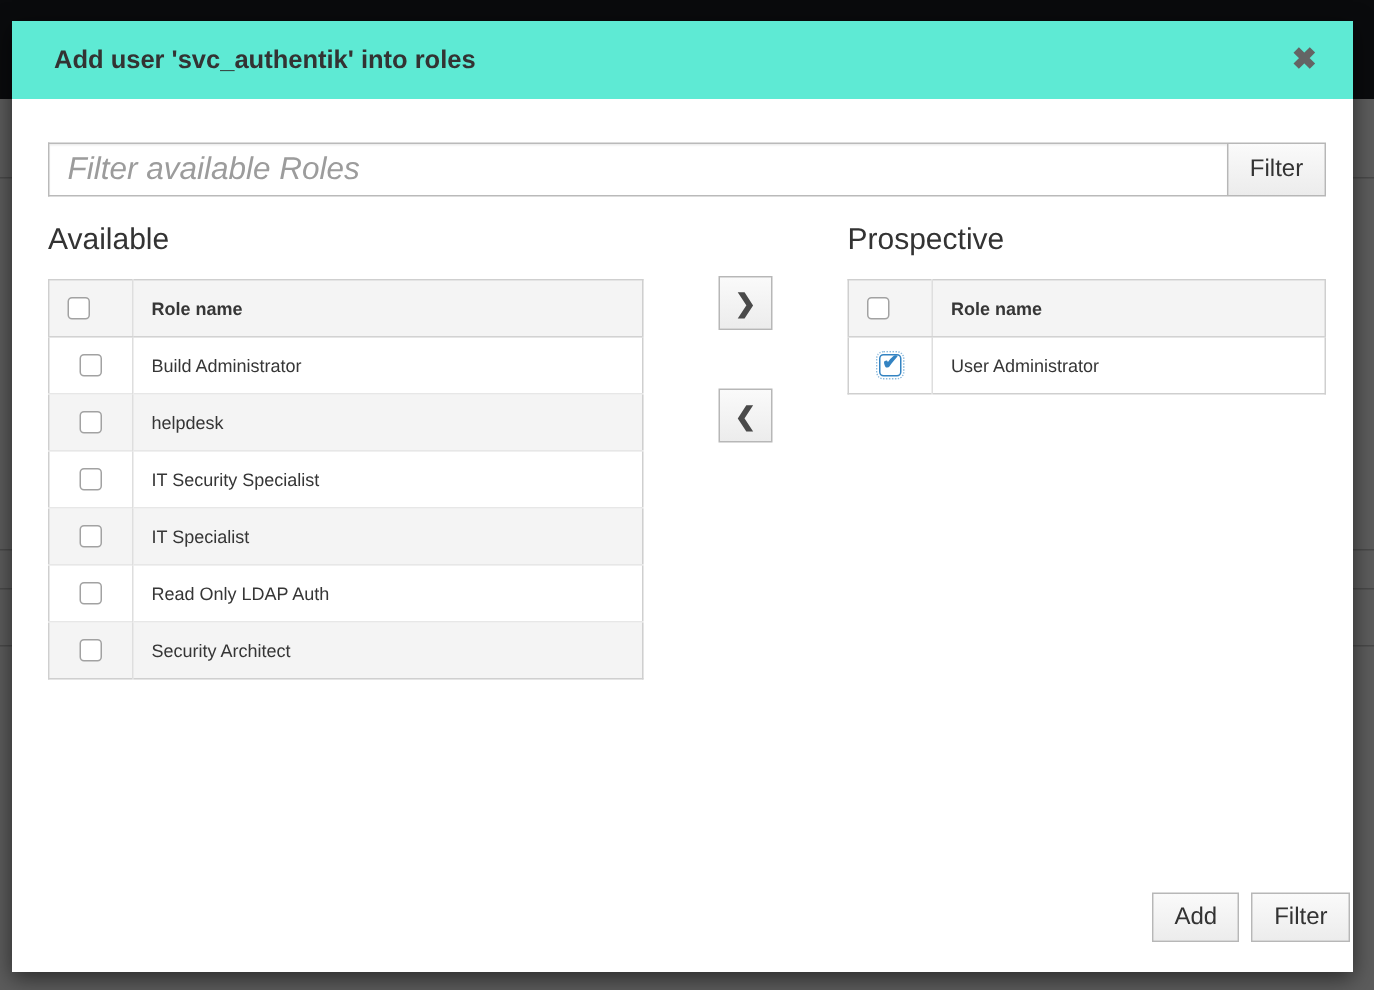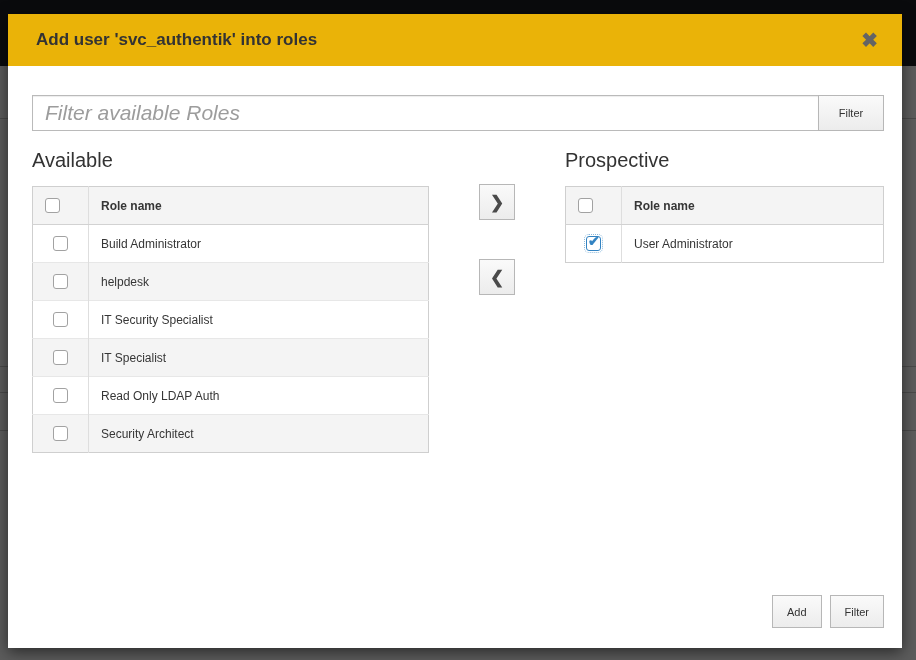--- a/index.html
+++ b/index.html
@@ -13,37 +13,37 @@
   .bg-line.l1 { top:118px; }
   .bg-line.l2 { top:366px; }
   .bg-line.l3 { top:392px; }
   .bg-line.l4 { top:430px; }
   .overlay { position:absolute; inset:0; background:rgba(0,0,0,0.64); }
 
   
   .modal { position:absolute; left:8px; top:14px; width:894px; height:634px;
     background:#ffffff; box-shadow:0 4px 14px rgba(0,0,0,0.55); }
 
-  .modal-header { height:52px; background:#eab308; display:flex; align-items:center;
+  .modal-header { height:52px; background:#5eead4; display:flex; align-items:center;
     padding:0 22px 0 28px; }
   .modal-title { flex:1; font-size:17px; font-weight:bold; color:#333333; }
   .close-btn { background:none; border:none; cursor:pointer; font-size:20px;
     font-weight:bold; color:#646464; line-height:1; padding:2px; }
 
   .modal-body { padding:29px 18px 0 24px; }
 
   
   .filter-row { display:flex; }
   .filter-input { flex:1; height:36px; border:1px solid #bababa; border-right:none;
     padding:0 12px; font-size:21px; color:#363636;
     box-shadow:inset 0 1px 1px rgba(0,0,0,0.075);
     font-family:"Liberation Sans", sans-serif; }
   .filter-input::placeholder { color:#9c9c9c; font-style:italic; opacity:1; }
   .btn { border:1px solid #b7b7b7; background:linear-gradient(#fafafa,#ececec);
-    color:#333333; font-size:11px; cursor:pointer;
+    color:#333333; font-size:16px; cursor:pointer;
     font-family:"Liberation Sans", sans-serif; }
   .filter-btn { width:66px; height:36px; }
 
   
   .columns { display:flex; margin-top:16px; align-items:flex-start; }
   .col-available { width:397px; }
   .col-transfer { width:136px; display:flex; flex-direction:column; align-items:center; }
   .col-prospective { flex:1; }
   .col-heading { font-size:20px; font-weight:normal; color:#333333; line-height:26px;
     margin-bottom:13px; }
@@ -63,21 +63,21 @@
   .cb-col { width:56px; text-align:center; border-right:1px solid #dedede; }
 
   .checkbox { display:inline-block; width:15px; height:15px; background:#ffffff;
     border:1px solid #a2a2a2; border-radius:3px; vertical-align:middle;
     cursor:pointer; position:relative; }
   .checkbox.checked { border-color:#3383c2; outline:1px dotted #8cbadd; outline-offset:1px; }
   .checkbox.checked::after { content:"✔"; position:absolute; left:1px; top:-4px;
     color:#3383c2; font-size:14px; font-weight:bold; }
 
   
-  .modal-footer { position:absolute; right:18px; bottom:20px; display:flex; gap:8px;border-radius:16px; }
+  .modal-footer { position:absolute; right:2px; bottom:20px; display:flex; gap:8px;border-radius:16px; }
   .footer-btn { height:33px; padding:0 14px; }
 </style>
 </head>
 <body>
 
 <div class="page-bg">
   <div class="bg-navbar"></div>
   <div class="bg-line l1"></div>
   <div class="bg-line l2"></div>
   <div class="bg-line l3"></div>

